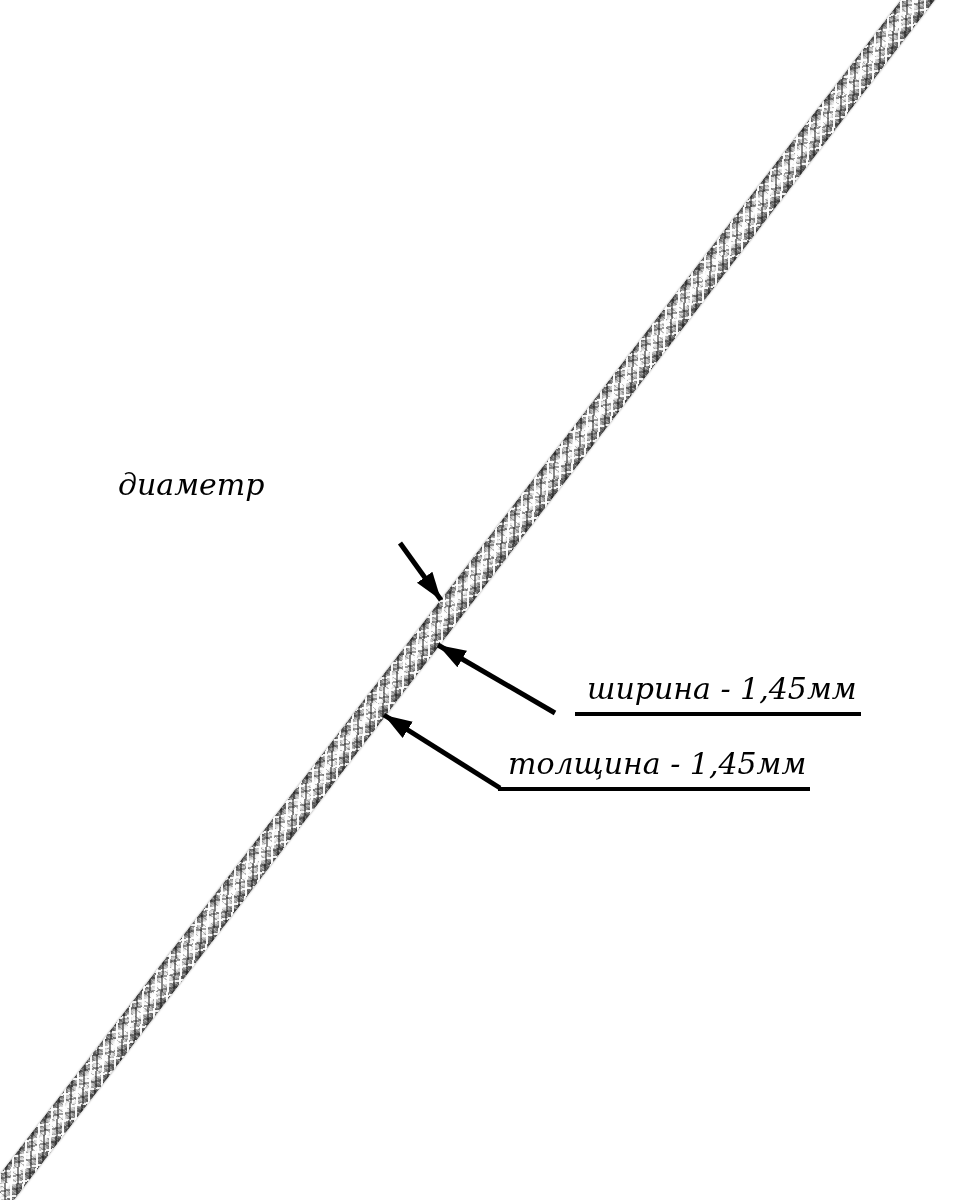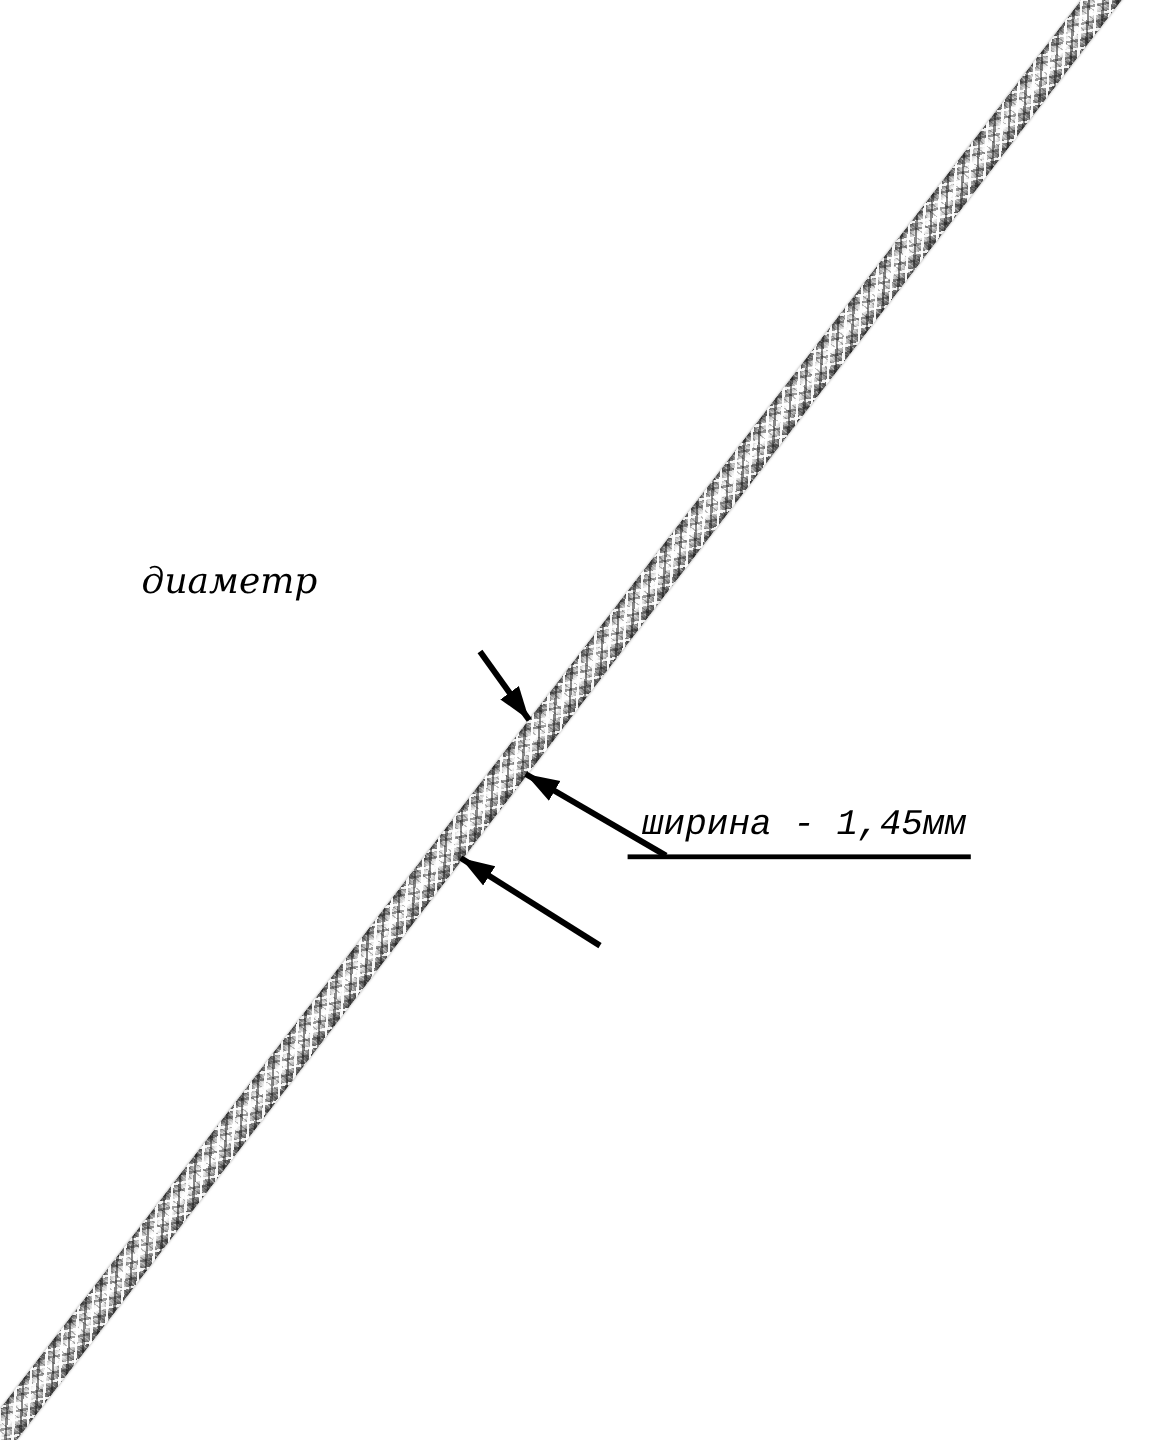--- a/index.html
+++ b/index.html
@@ -68,21 +68,21 @@
     font-size: 30px;
     line-height: 1.12;
     color: var(--ink, #000000);
     white-space: nowrap;
   }
   .u {
     border-bottom: 4px solid var(--ink, #000000);
     padding-bottom: 6px;
   }
   .label-diameter  { left: 118px; top: 468px; }
-  .label-width     { left: 523px; top: 672px; font-family: Liberation Mono, monospace; }
+  .label-width     { left: 575px; top: 672px; }
   .label-width .u  { padding-left: 12px; padding-right: 4px; display: inline-block; }
   .label-thickness { left: 498px; top: 747px; }
   .label-thickness .u { padding-left: 10px; padding-right: 4px; display: inline-block; }
 </style>
 </head>
 <body>
 
 <div class="stage">
 
   <div class="chain"></div>
@@ -99,14 +99,17 @@
   </svg>
 
   <div class="label label-diameter">
     <div>диаметр</div>
   </div>
 
   <div class="label label-width">
     <span class="u">ширина - 1,45мм</span>
   </div>
 
+  <div class="label label-thickness">
+    <span class="u">толщина - 1,45мм</span>
+  </div>
 
 </div>
 
 </body></html>

